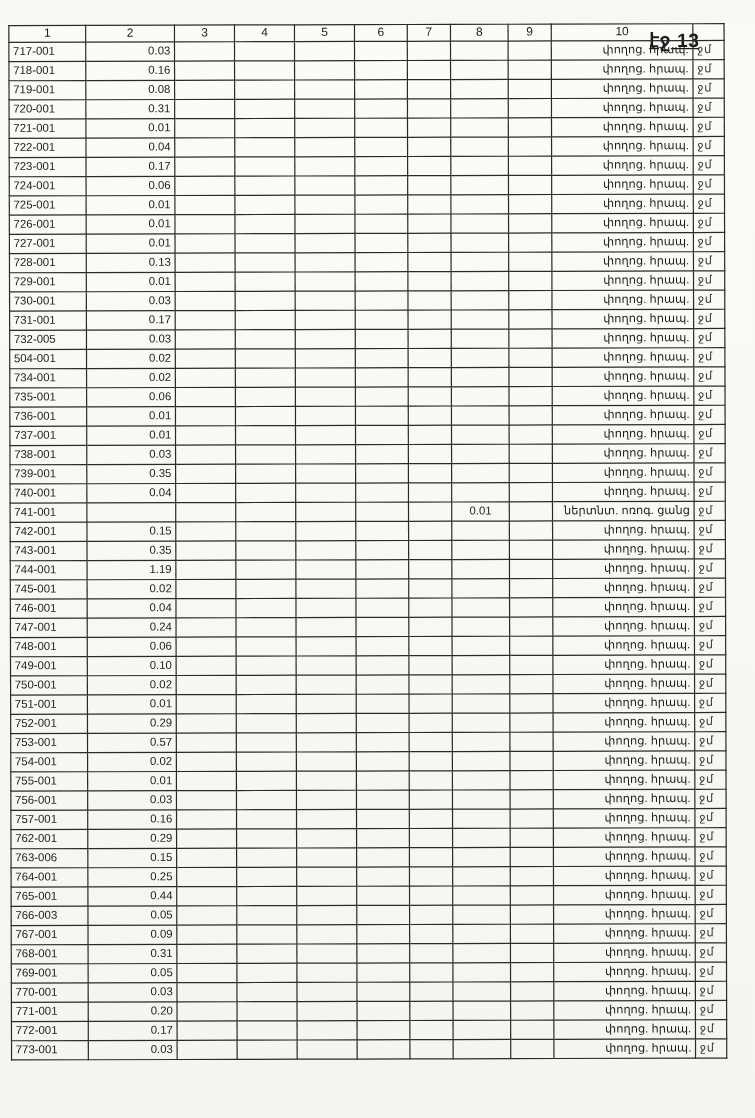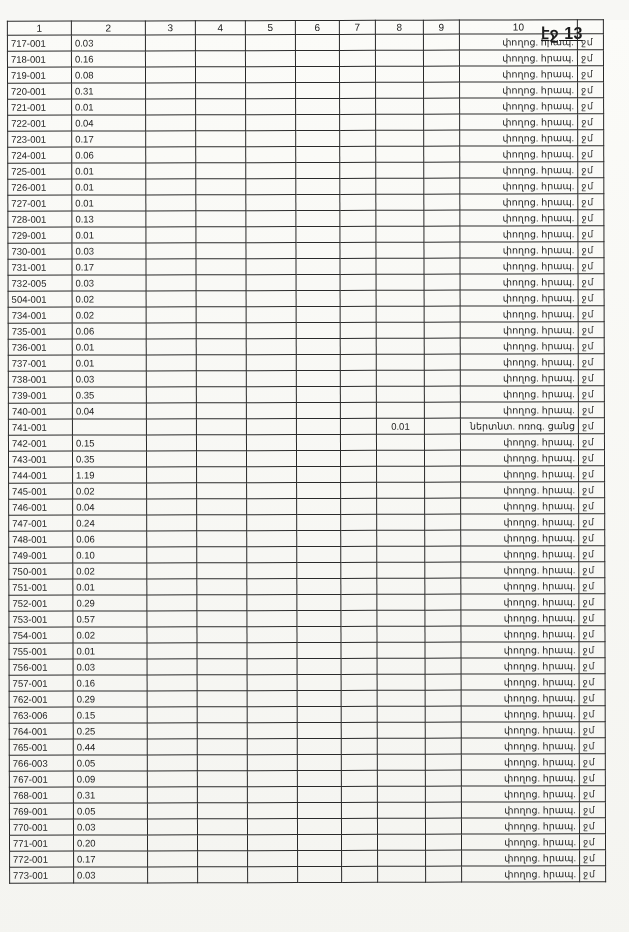--- a/index.html
+++ b/index.html
@@ -43,21 +43,21 @@
     overflow: hidden;
   }
   table.scan-table th {
     font-weight: normal;
     font-size: 10px;
     height: 13px;
     line-height: 13px;
     text-align: center;
   }
   td.c1 { text-align: left; }
-  td.c2 { text-align: left; margin-top: 27px; }
+  td.c2 { text-align: right; margin-top: 27px; }
   td.c8 { text-align: center; }
   td.c10 { text-align: right; }
   td.margin-note {
     border: none;
     background: transparent;
     font-size: 7.5px;
     color: #3a3a3a;
     padding-left: 4px;
     letter-spacing: 0.5px;
   }

